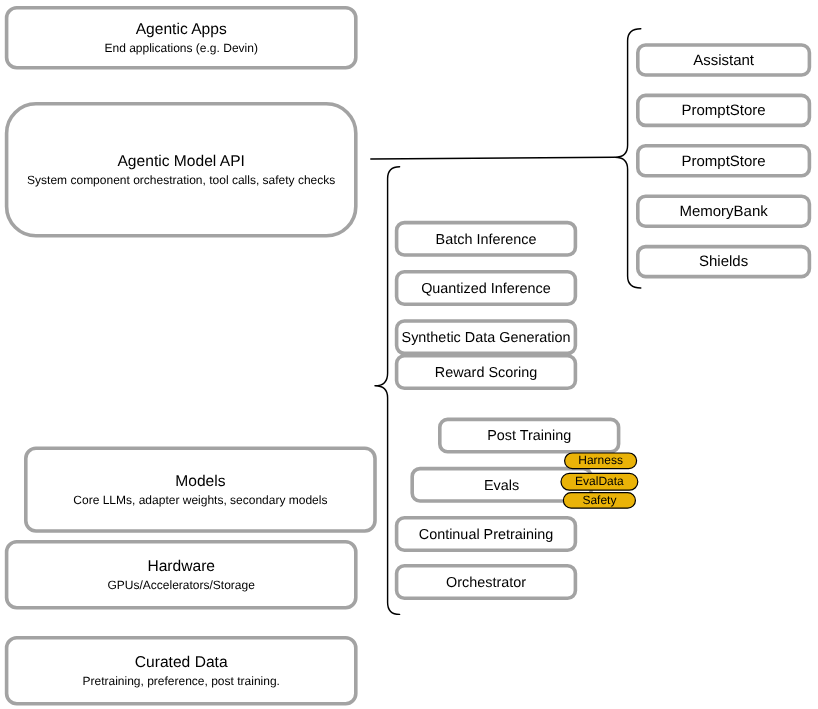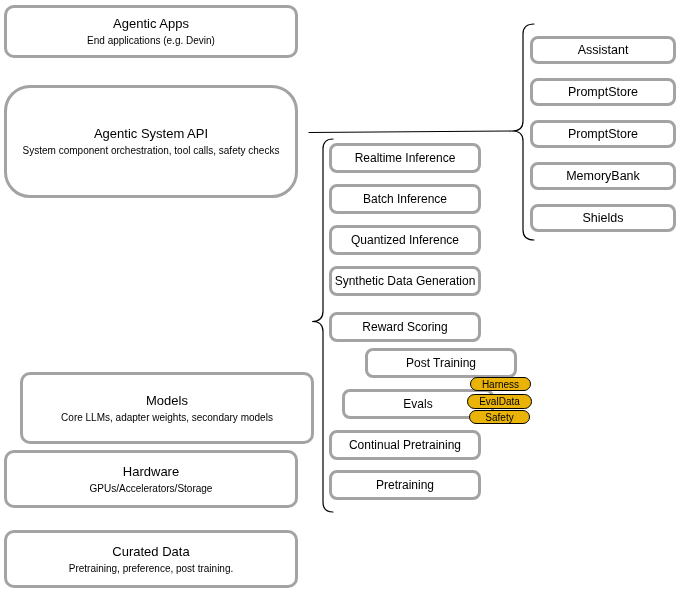--- a/index.html
+++ b/index.html
@@ -48,21 +48,21 @@
   .lb5 { top: 450px; height: 58px;  border-radius: 10px; }
   .lb6 { top: 530px; height: 58px;  border-radius: 10px; }
   
   .mb {
     left: 329px; width: 152px; height: 30px;
     border-radius: 8px;
     font-size: 12px;
     white-space: nowrap;
   }
   .mb1 { top: 143px; } .mb2 { top: 184px; } .mb3 { top: 225px; }
-  .mb4 { top: 266px; } .mb5 { top: 312px; } .mb6 { top: 348px; margin-left: 36px; }
+  .mb4 { top: 266px; } .mb5 { top: 295px; } .mb6 { top: 348px; margin-left: 36px; }
   .mb7 { top: 389px; margin-left: 13px; } .mb8 { top: 430px; } .mb9 { top: 470px; }
   
   .rb {
     left: 530px; width: 146px; height: 28px;
     border-radius: 8px;
     font-size: 12.5px;
     white-space: nowrap;
   }
   .rb1 { top: 36px; } .rb2 { top: 78px; } .rb3 { top: 120px; }
   .rb4 { top: 162px; } .rb5 { top: 204px; }
@@ -93,39 +93,36 @@
     <path class="ln" d="M 309 132.5 L 512 131"></path>
     <path class="ln" d="M 534 24 C 526 24 523 27.5 523 34 L 523 121 C 523 127 520.5 131 512.5 131 C 520.5 131 523 135 523 141 L 523 230 C 523 236.5 526 240 534 240"></path>
     <path class="ln" d="M 333 139 C 326 139 323 142.5 323 149 L 323 311 C 323 317 320.5 321.5 312.5 321.5 C 320.5 321.5 323 325.5 323 331.5 L 323 502 C 323 508.5 326 512 333 512"></path>
   </svg>
 
   <div class="node lb lb1">
     <div class="t">Agentic Apps</div>
     <div class="s">End applications (e.g. Devin)</div>
   </div>
   <div class="node lb lb2">
-    <div class="t">Agentic System API</div>
+    <div class="t">Agentic Model API</div>
     <div class="s">System component orchestration, tool calls, safety checks</div>
   </div>
   <div class="node lb lb4">
     <div class="t">Models</div>
     <div class="s">Core LLMs, adapter weights, secondary models</div>
   </div>
   <div class="node lb lb5">
     <div class="t">Hardware</div>
     <div class="s">GPUs/Accelerators/Storage</div>
   </div>
   <div class="node lb lb6">
     <div class="t">Curated Data</div>
     <div class="s">Pretraining, preference, post training.</div>
   </div>
 
-  <div class="node mb mb1">
-    <span>Realtime Inference</span>
-  </div>
   <div class="node mb mb2">
     <span>Batch Inference</span>
   </div>
   <div class="node mb mb3">
     <span>Quantized Inference</span>
   </div>
   <div class="node mb mb4">
     <span>Synthetic Data Generation</span>
   </div>
   <div class="node mb mb5">
@@ -134,21 +131,21 @@
   <div class="node mb mb6">
     <span>Post Training</span>
   </div>
   <div class="node mb mb7">
     <span>Evals</span>
   </div>
   <div class="node mb mb8">
     <span>Continual Pretraining</span>
   </div>
   <div class="node mb mb9">
-    <span>Pretraining</span>
+    <span>Orchestrator</span>
   </div>
 
   <div class="pill p1">
     <span>Harness</span>
   </div>
   <div class="pill p2">
     <span>EvalData</span>
   </div>
   <div class="pill p3">
     <span>Safety</span>

